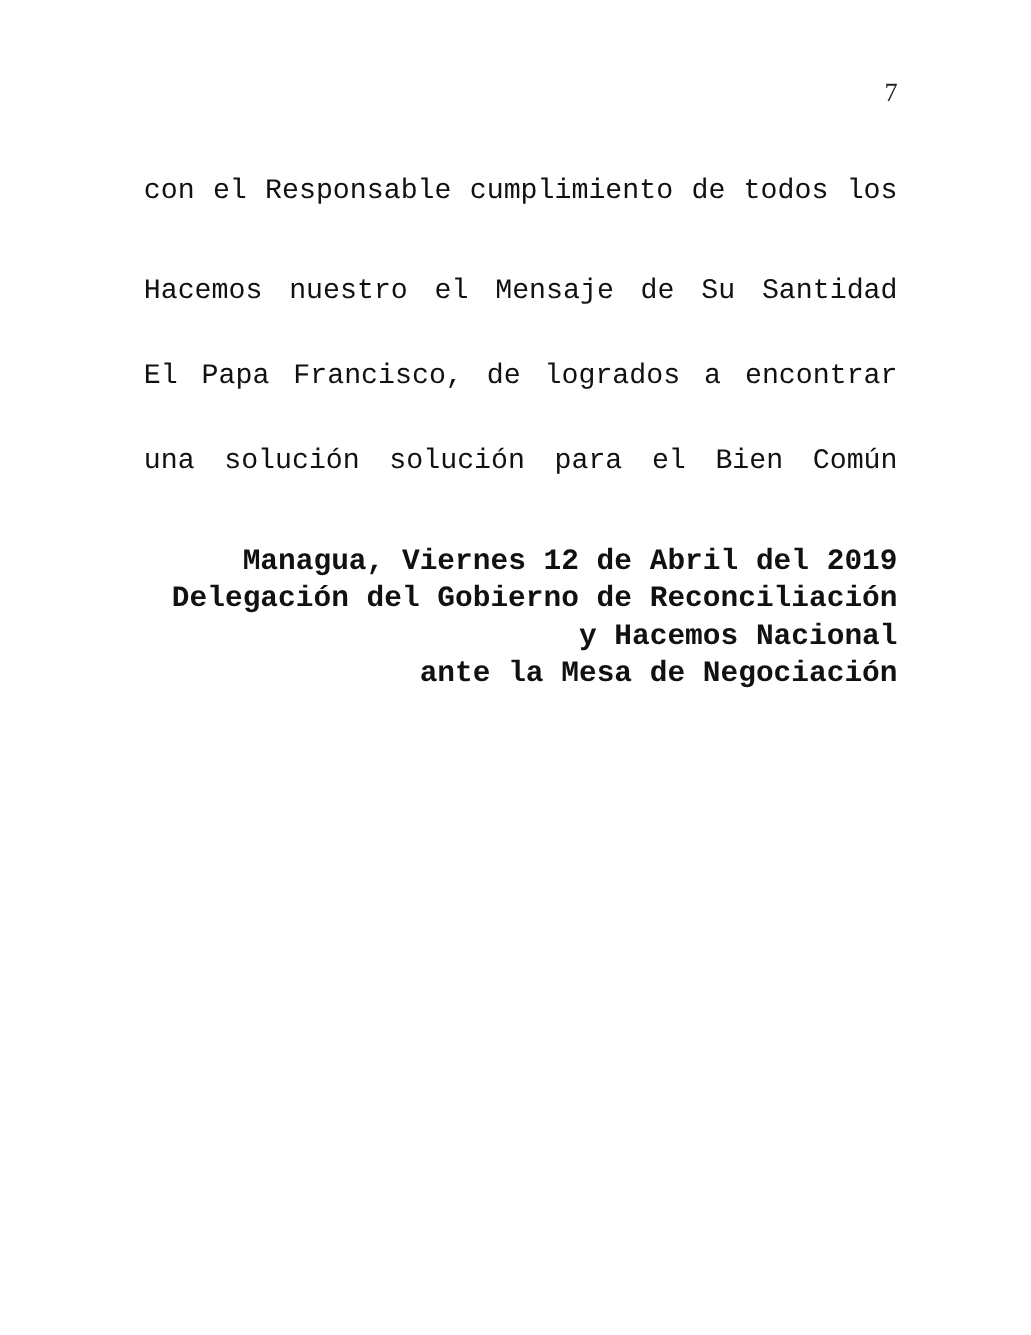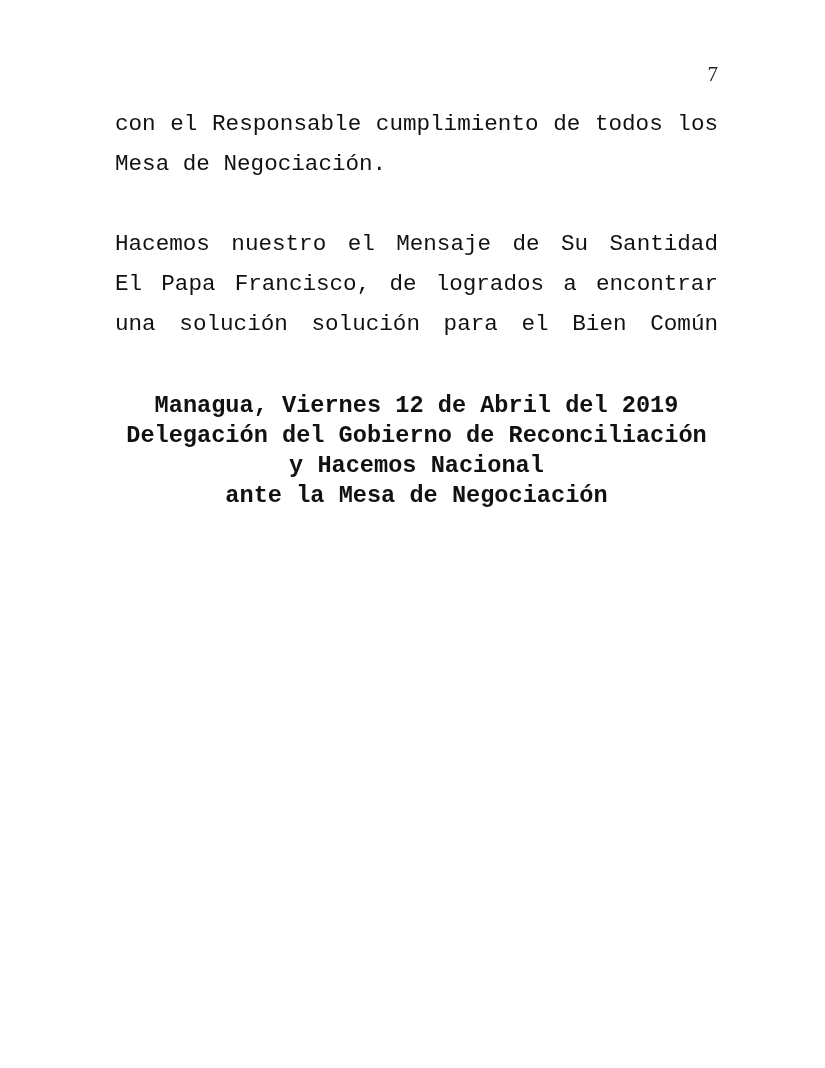--- a/index.html
+++ b/index.html
@@ -37,47 +37,47 @@
   .body-para {
     font-family: "Liberation Mono", monospace;
     font-size: 22.6px;
     line-height: 40px;
     font-weight: 400;
     color: #111111;
   }
   .body-para .line.just {
     text-align: justify;
     text-align-last: justify;
+    margin-top: 28px;
   }
   .body-para .line.plain {
     text-align: left;
   }
   .para-gap { margin-bottom: 40px; }
   .signature {
     margin-top: 47px;
     font-family: "Liberation Mono", monospace;
     font-size: 23.6px;
     line-height: 30px;
     font-weight: 700;
     color: #111111;
   }
-  .signature .line { text-align: center; white-space: nowrap; }
+  .signature .line { text-align: right; white-space: nowrap; }
 </style>
 </head>
 <body>
 
 <div class="page">
 
   <div class="page-number">7</div>
 
   <div class="content">
 
     <div class="body-para para-gap">
       <div class="line just">con el Responsable cumplimiento de todos los</div>
-      <div class="line plain">Mesa de Negociación.</div>
     </div>
 
     <div class="body-para">
       <div class="line just">Hacemos nuestro el Mensaje de Su Santidad</div>
       <div class="line just">El Papa Francisco, de logrados a encontrar</div>
       <div class="line just">una solución solución para el Bien Común</div>
     </div>
 
     <div class="signature">
       <div class="line">Managua, Viernes 12 de Abril del 2019</div>

